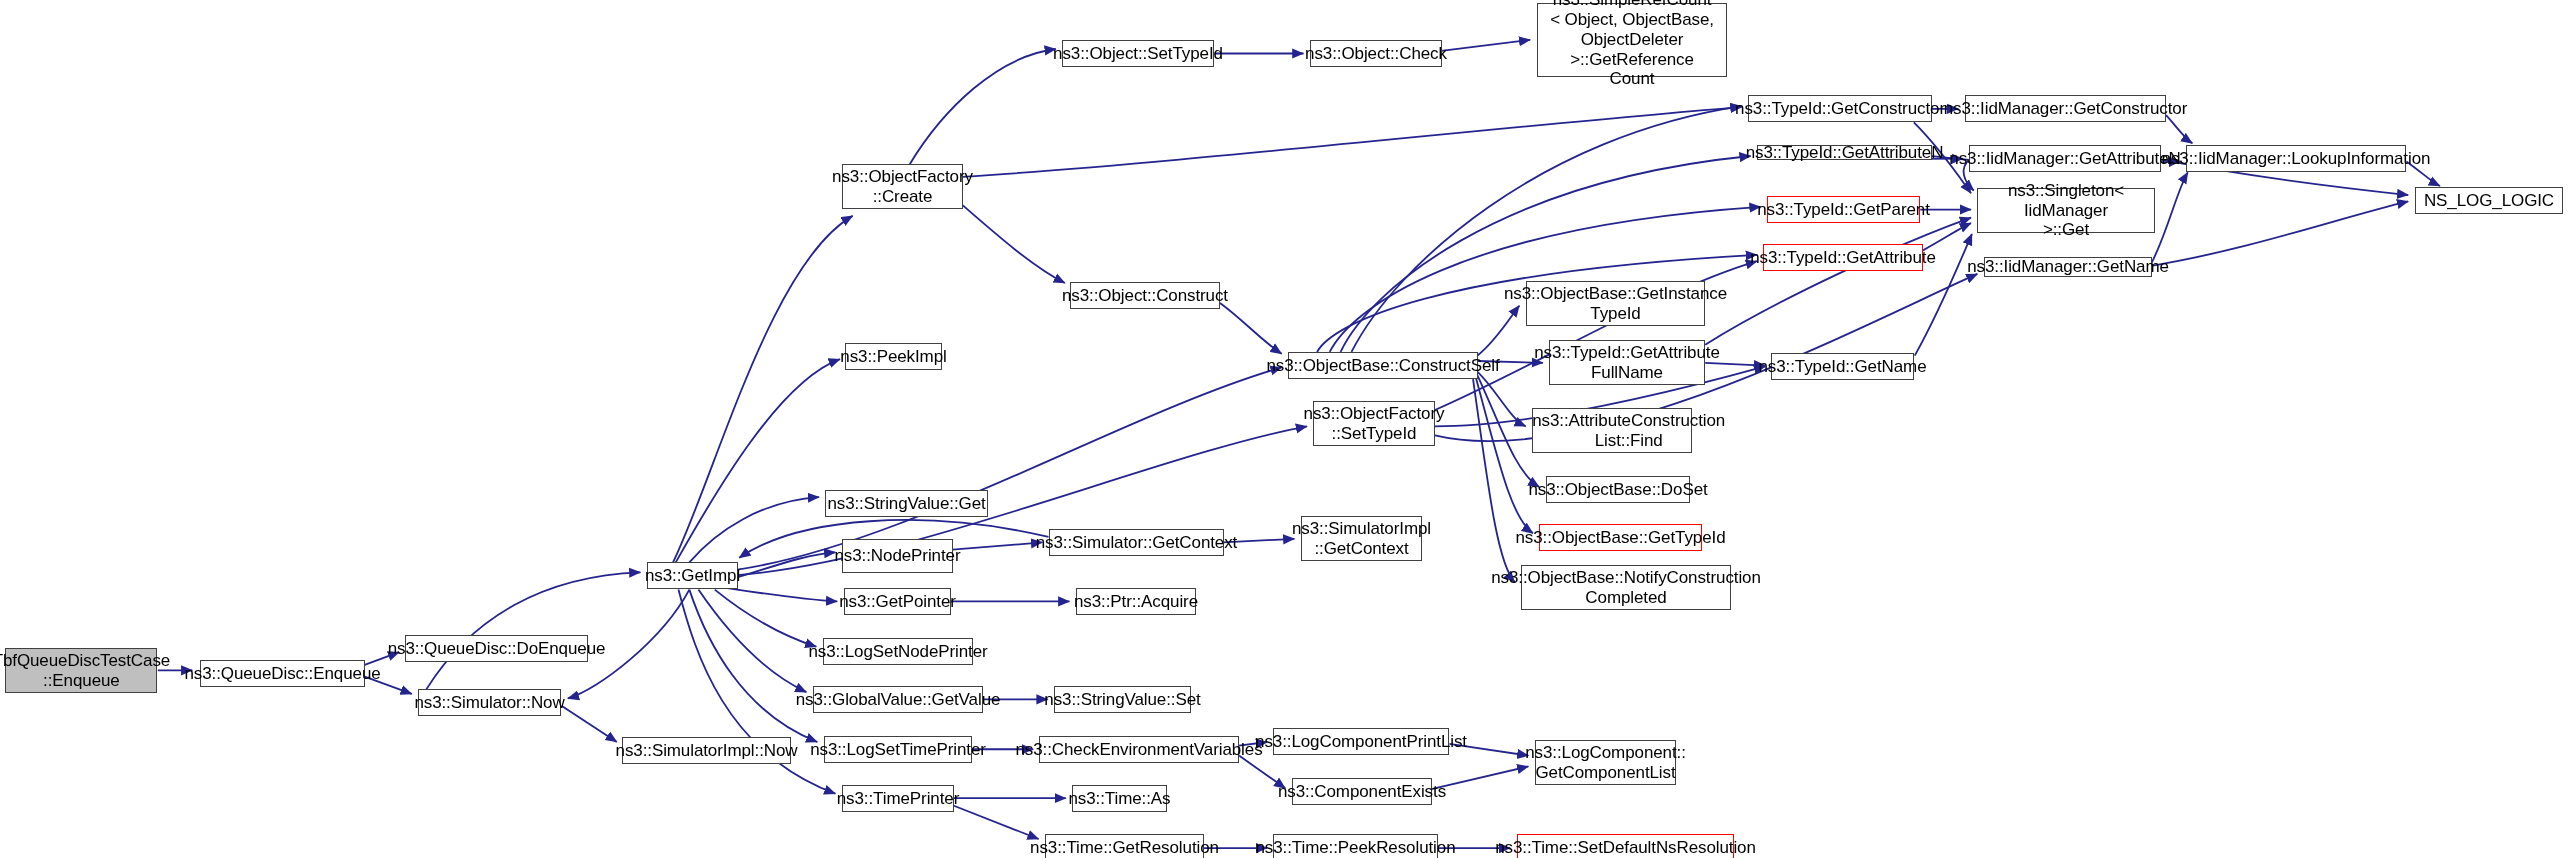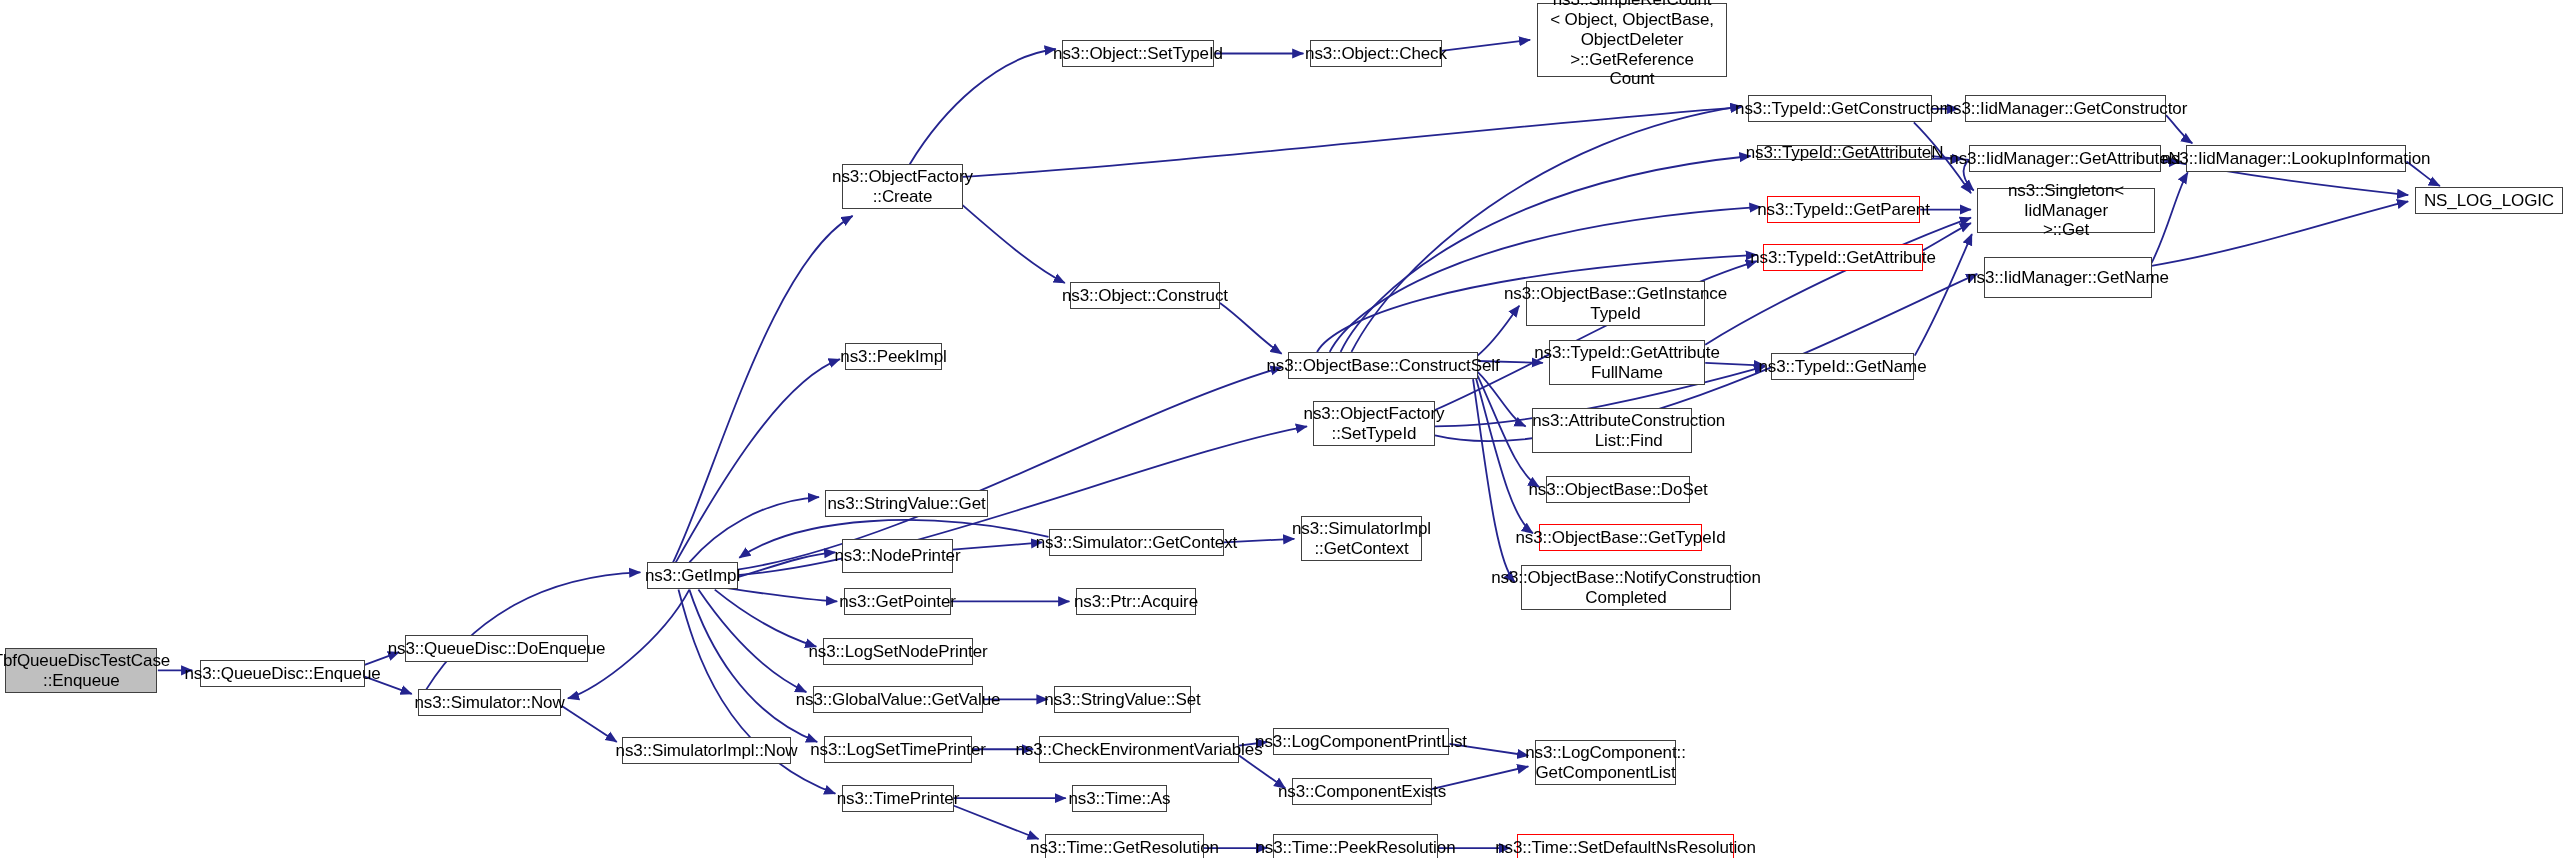--- a/index.html
+++ b/index.html
@@ -182,18 +182,18 @@
 Completed</div>
       <div class="node" style="left: 1748px; top: 95px; width: 184px; height: 27px;">ns3::TypeId::GetConstructor</div>
       <div class="node" style="left: 1757px; top: 145px; width: 175px; height: 15px;">ns3::TypeId::GetAttributeN</div>
       <div class="node red" style="left: 1767px; top: 196px; width: 153px; height: 27px;">ns3::TypeId::GetParent</div>
       <div class="node red" style="left: 1763px; top: 244px; width: 160px; height: 27px;">ns3::TypeId::GetAttribute</div>
       <div class="node" style="left: 1771px; top: 353px; width: 143px; height: 27px;">ns3::TypeId::GetName</div>
       <div class="node" style="left: 1965px; top: 95px; width: 201px; height: 27px;">ns3::IidManager::GetConstructor</div>
       <div class="node" style="left: 1969px; top: 145px; width: 192px; height: 27px;">ns3::IidManager::GetAttributeN</div>
       <div class="node" style="left: 1977px; top: 188px; width: 178px; height: 45px;">ns3::Singleton&lt; IidManager
 &gt;::Get</div>
-      <div class="node" style="left: 1984px; top: 257px; width: 168px; height: 41px;">ns3::IidManager::GetName</div>
+      <div class="node" style="left: 1984px; top: 257px; width: 168px; height: 20px;">ns3::IidManager::GetName</div>
       <div class="node" style="left: 2186px; top: 145px; width: 220px; height: 27px;">ns3::IidManager::LookupInformation</div>
       <div class="node" style="left: 2415px; top: 187px; width: 148px; height: 27px;">NS_LOG_LOGIC</div>
     </div>
 </div>
 
 
 </body></html>

